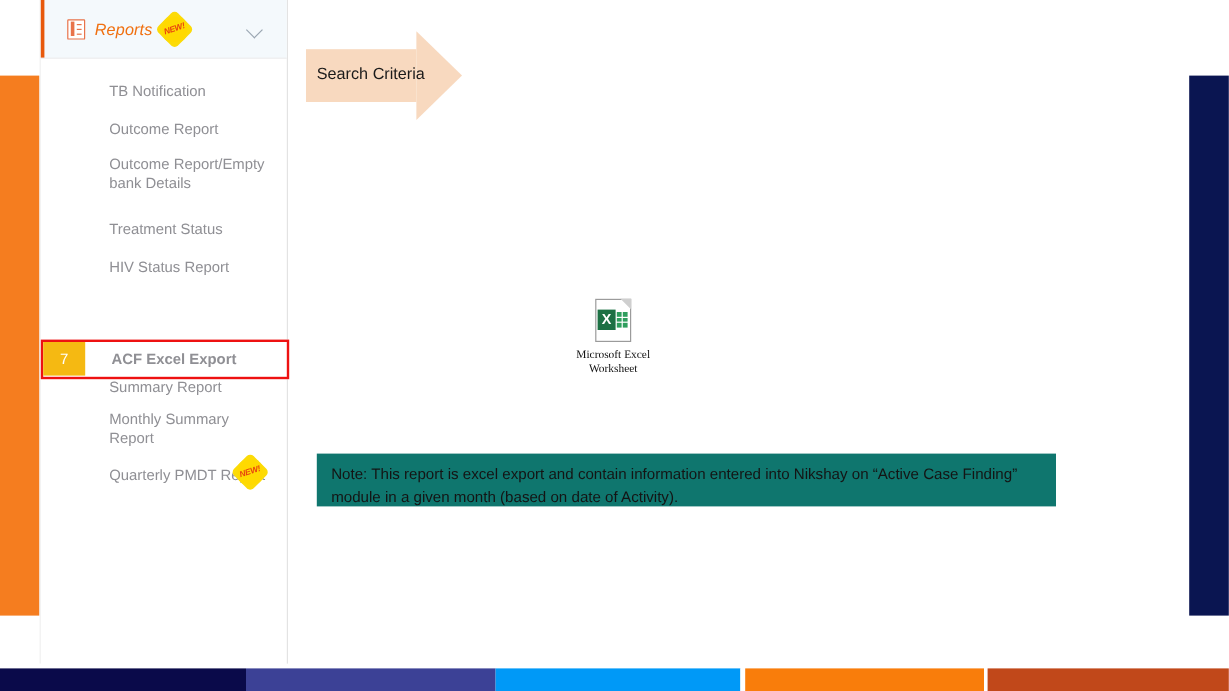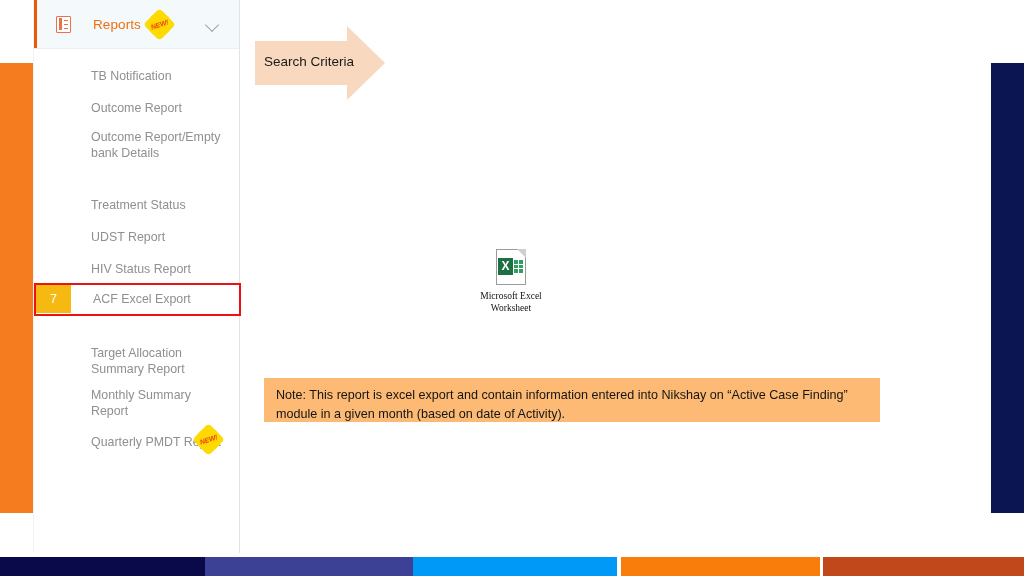--- a/index.html
+++ b/index.html
@@ -96,24 +96,25 @@
     background: #e8734a;
   }
   .report-icon .line {
     position: absolute;
     left: 8px;
     width: 4px;
     height: 1.6px;
     background: #e8734a;
   }
   .sidebar-header .title {
-    margin-left: 22px;
+    margin-left: 8px;
     color: #f07010;
     font-size: 13.5px;
     letter-spacing: .1px;
+    font-style: italic;
   }
   .chevron {
     position: absolute;
     right: 22px;
     top: 20px;
     width: 9px;
     height: 9px;
     border-right: 1.6px solid #9aa6b2;
     border-bottom: 1.6px solid #9aa6b2;
     transform: rotate(45deg);
@@ -198,20 +199,21 @@
   }
   .highlight-row .hl-label {
     position: absolute;
     left: 57px;
     top: 0;
     height: 28px;
     display: flex;
     align-items: center;
     color: #8f8f94;
     font-size: 12.4px;
+    font-weight: bold;
   }
 
   
   .arrow-callout {
     position: absolute;
     left: 255px;
     top: 26px;
     width: 130px;
     height: 74px;
   }
@@ -306,21 +308,21 @@
     font-family: Liberation Serif, serif;
   }
 
   
   .note-box {
     position: absolute;
     left: 264px;
     top: 378px;
     width: 616px;
     height: 44px;
-    background: #fdba74;
+    background: #0f766e;
     box-sizing: border-box;
     padding: 8px 12px 0 12px;
     font-size: 12.6px;
     line-height: 19px;
     color: #141414;
   }
 </style>
 </head>
 <body>
 
@@ -359,27 +361,24 @@
     </div>
 
     <div class="menu-item" style="margin-top:11px;height:21px">
       <span class="lbl">Outcome Report</span>
     </div>
 
     <div class="menu-item" style="margin-top:11px;height:49px;align-items:flex-start">
       <span class="lbl" style="max-width:130px">Outcome Report/Empty bank Details</span>
     </div>
 
-    <div class="menu-item" style="margin-top:16px;height:21px">
+    <div class="menu-item" style="margin-top:2px;height:21px">
       <span class="lbl">Treatment Status</span>
     </div>
 
-    <div class="menu-item" style="margin-top:11px;height:21px">
-      <span class="lbl">UDST Report</span>
-    </div>
 
     <div class="menu-item" style="margin-top:11px;height:21px">
       <span class="lbl">HIV Status Report</span>
     </div>
 
     <div style="height:43px"></div>
 
 
 
     <div class="menu-item" style="margin-top:23px;height:35px;align-items:flex-start">

